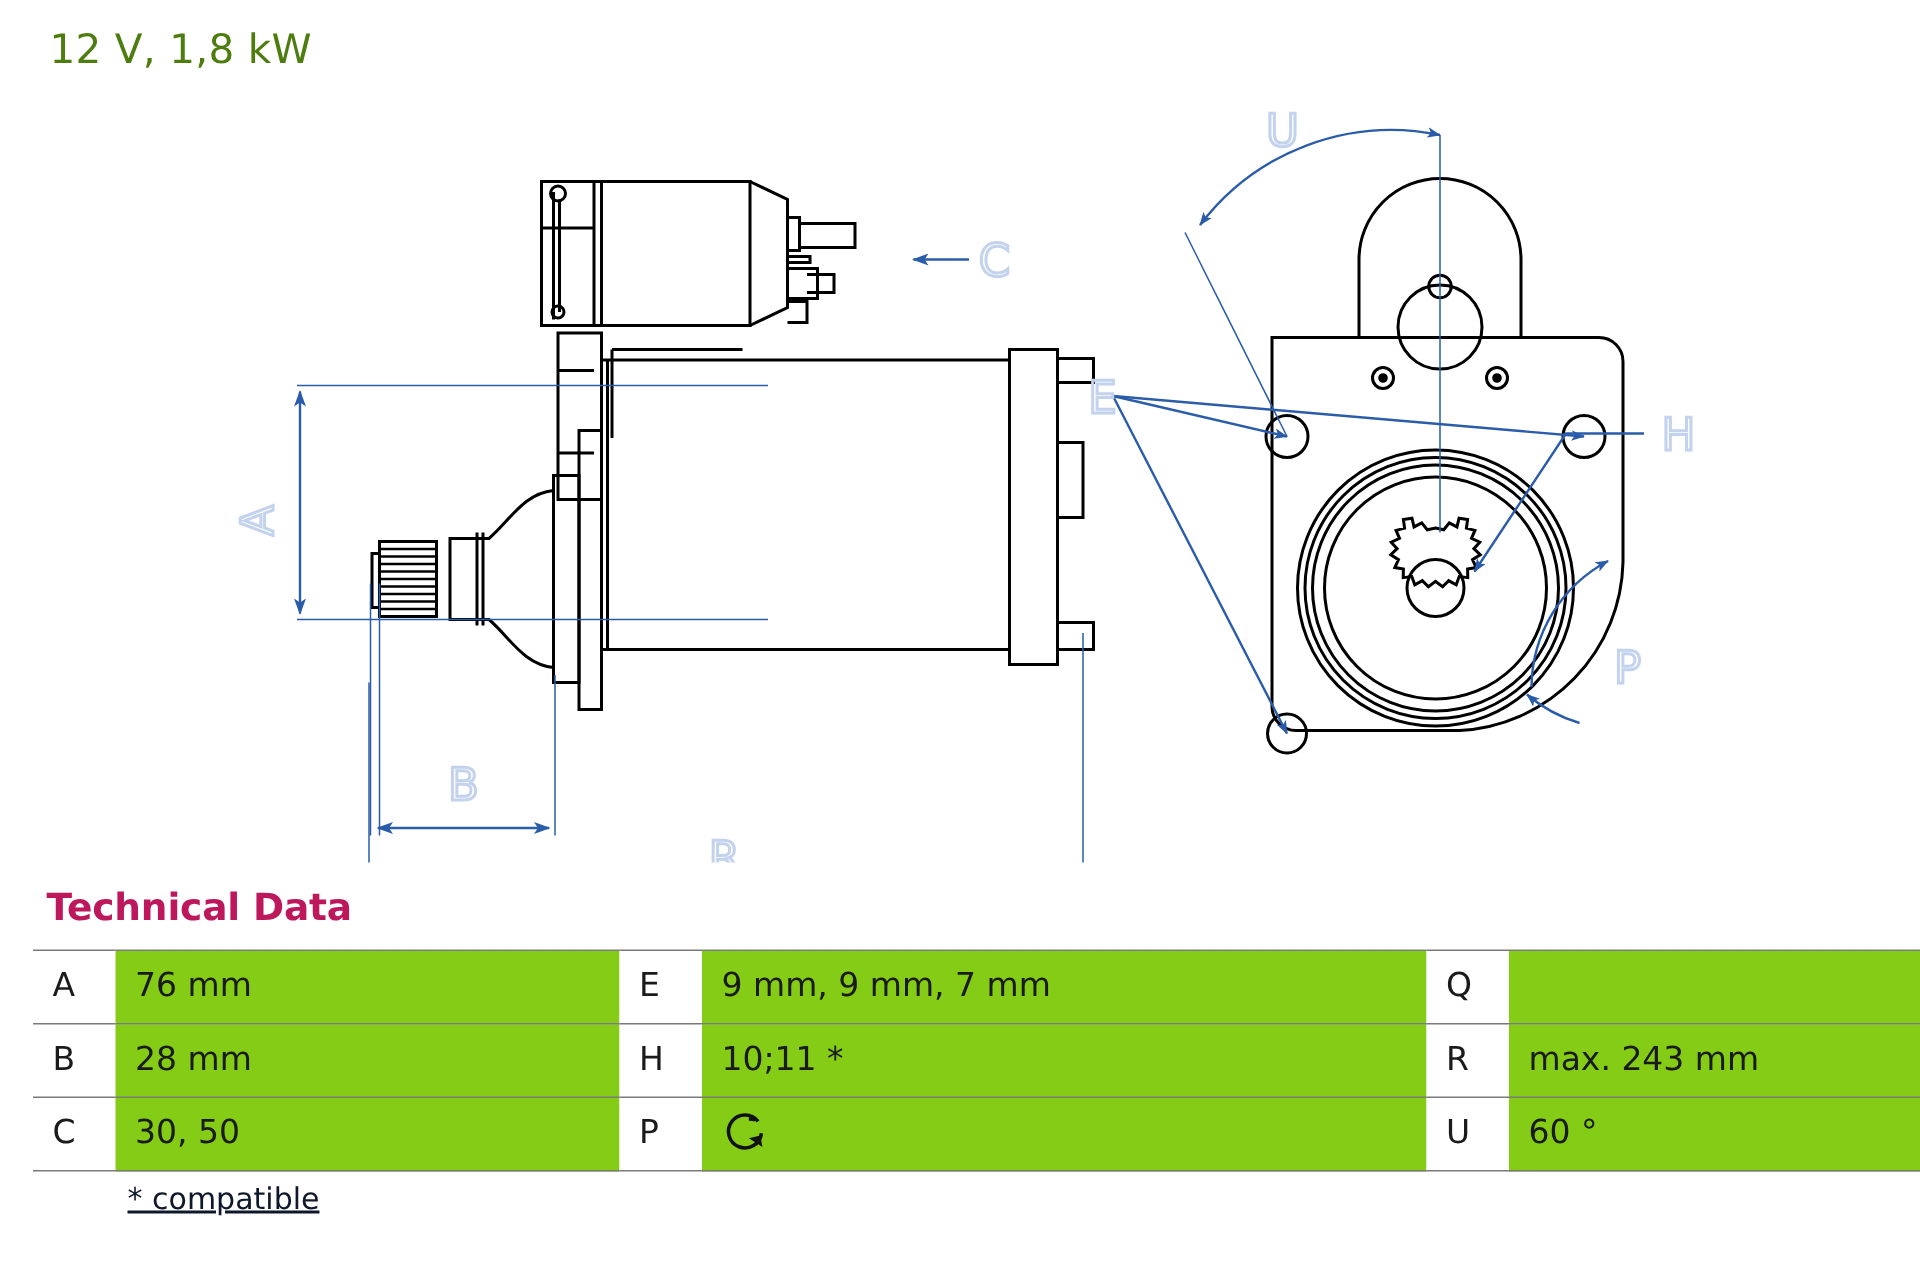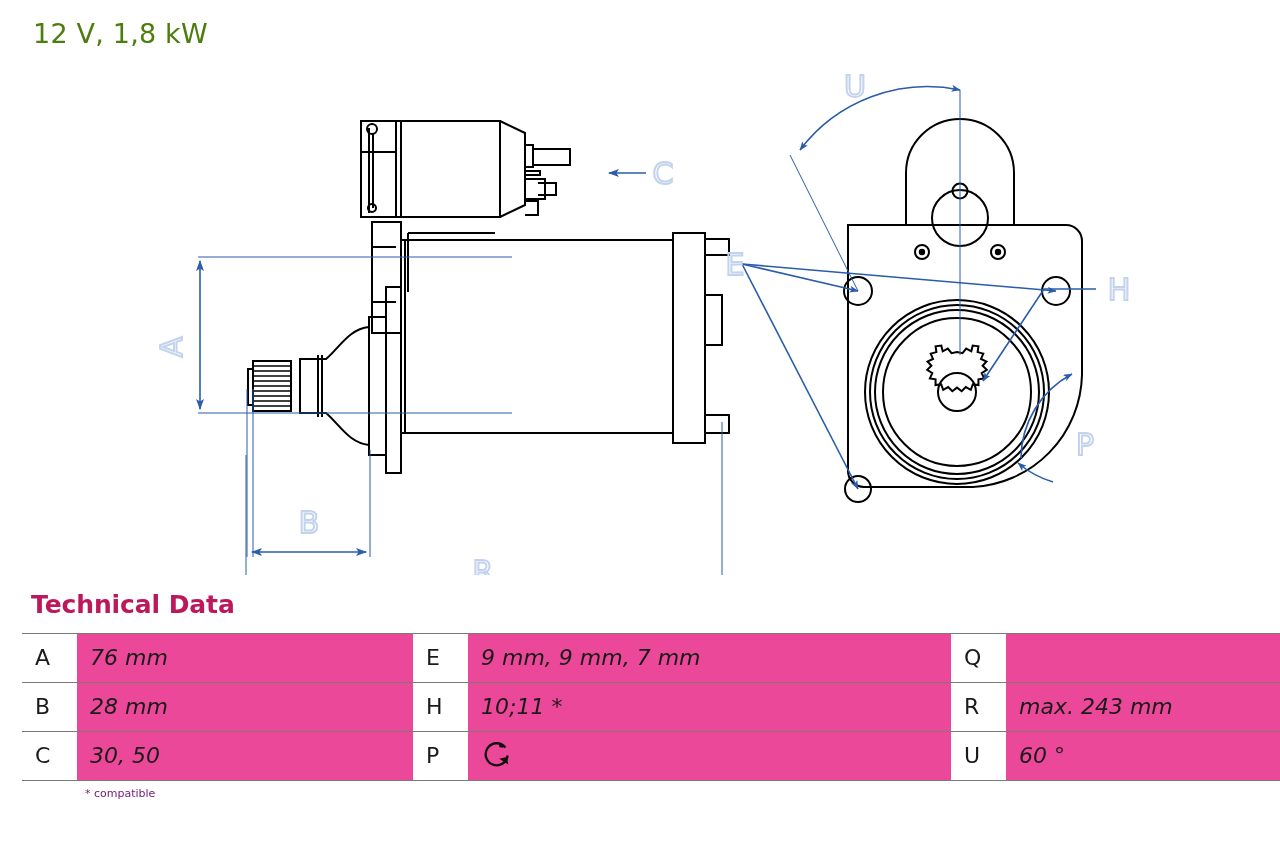--- a/index.html
+++ b/index.html
@@ -73,33 +73,33 @@
     vertical-align: middle;
     line-height: 1;
   }
   #tech-table tr:last-child td { border-bottom: 1.5px solid #7a7a7a; }
   td.k {
     background: #ffffff;
     width: 42px;
     padding-left: 14px;
   }
   td.v {
-    background: #ec4899;
-    font-style: italic;
+    background: #84cc16;
   }
   td.v1 { width: 323px; }
   td.v2 { width: 470px; }
   td.v3 { width: 300px; }
   #tech-footnote {
     position: absolute;
     left: 85px;
     top: 202px;
-    font-size: 11px;
-    color: #701a75;
+    font-size: 20px;
+    color: #0f172a;
     white-space: nowrap;
+    text-decoration: underline;
   }
   .rot-sym {
     display: inline-block;
     vertical-align: middle;
     line-height: 0;
   }
 </style>
 </head>
 <body>
 

